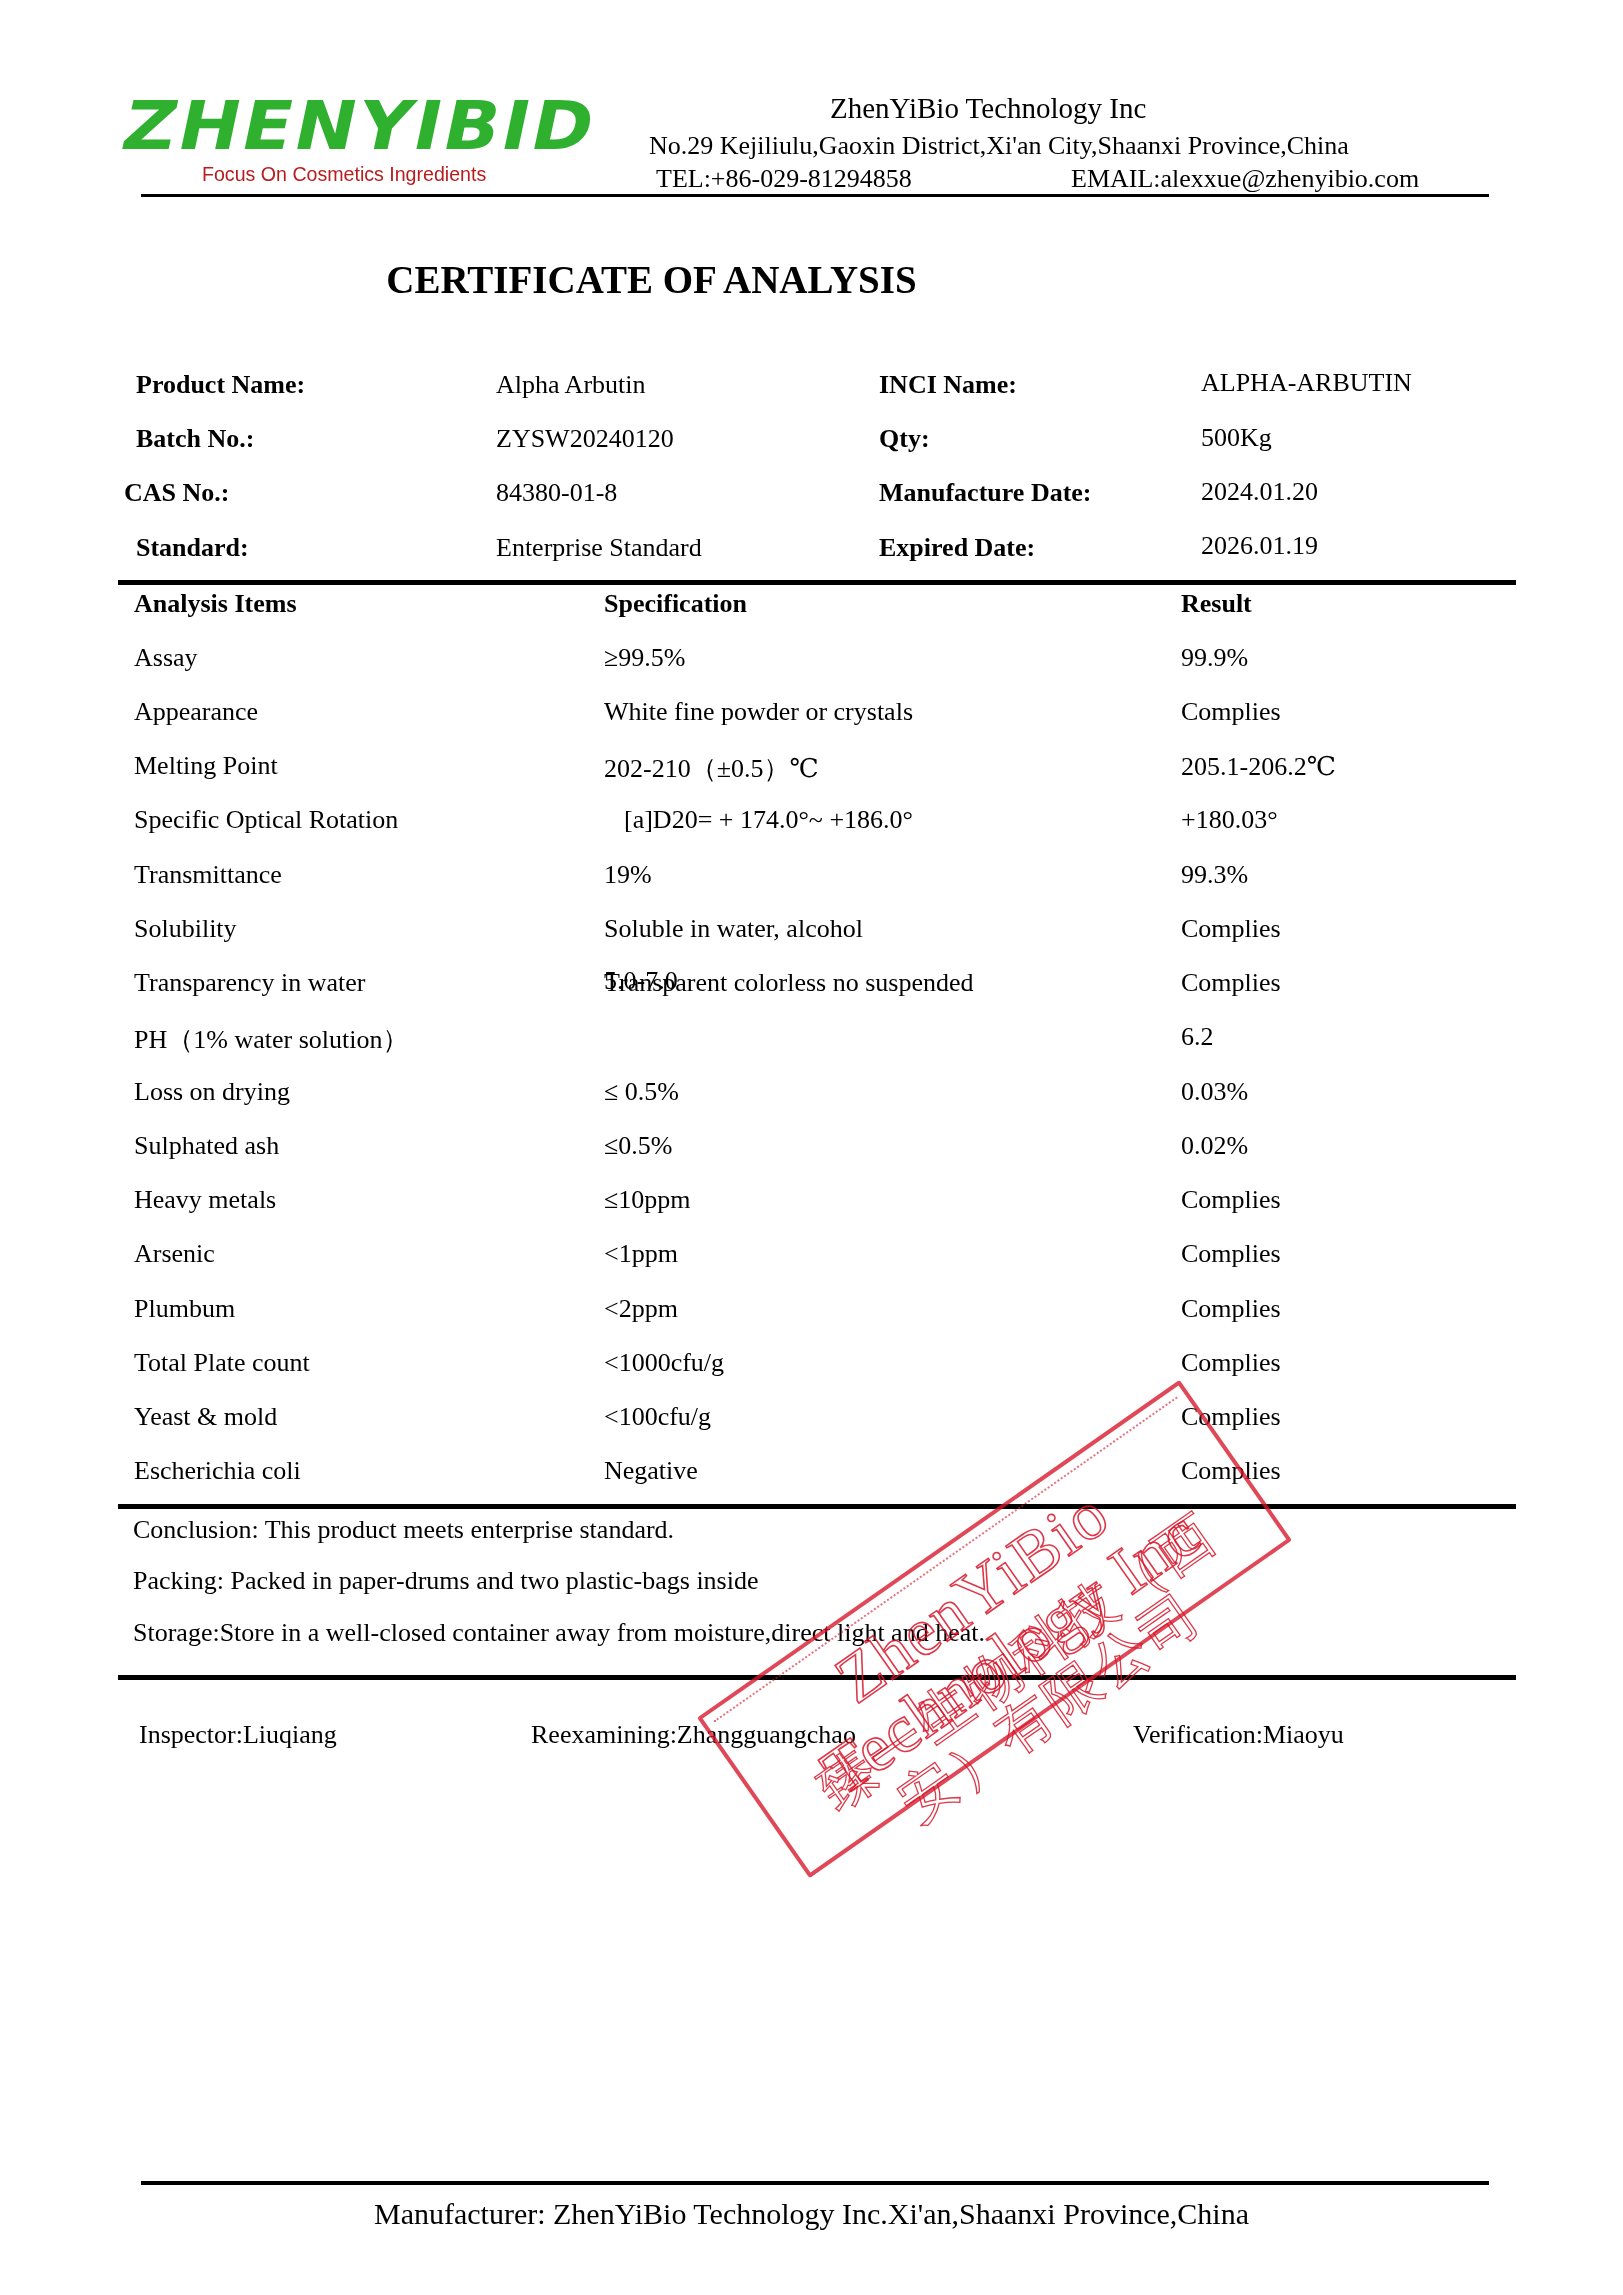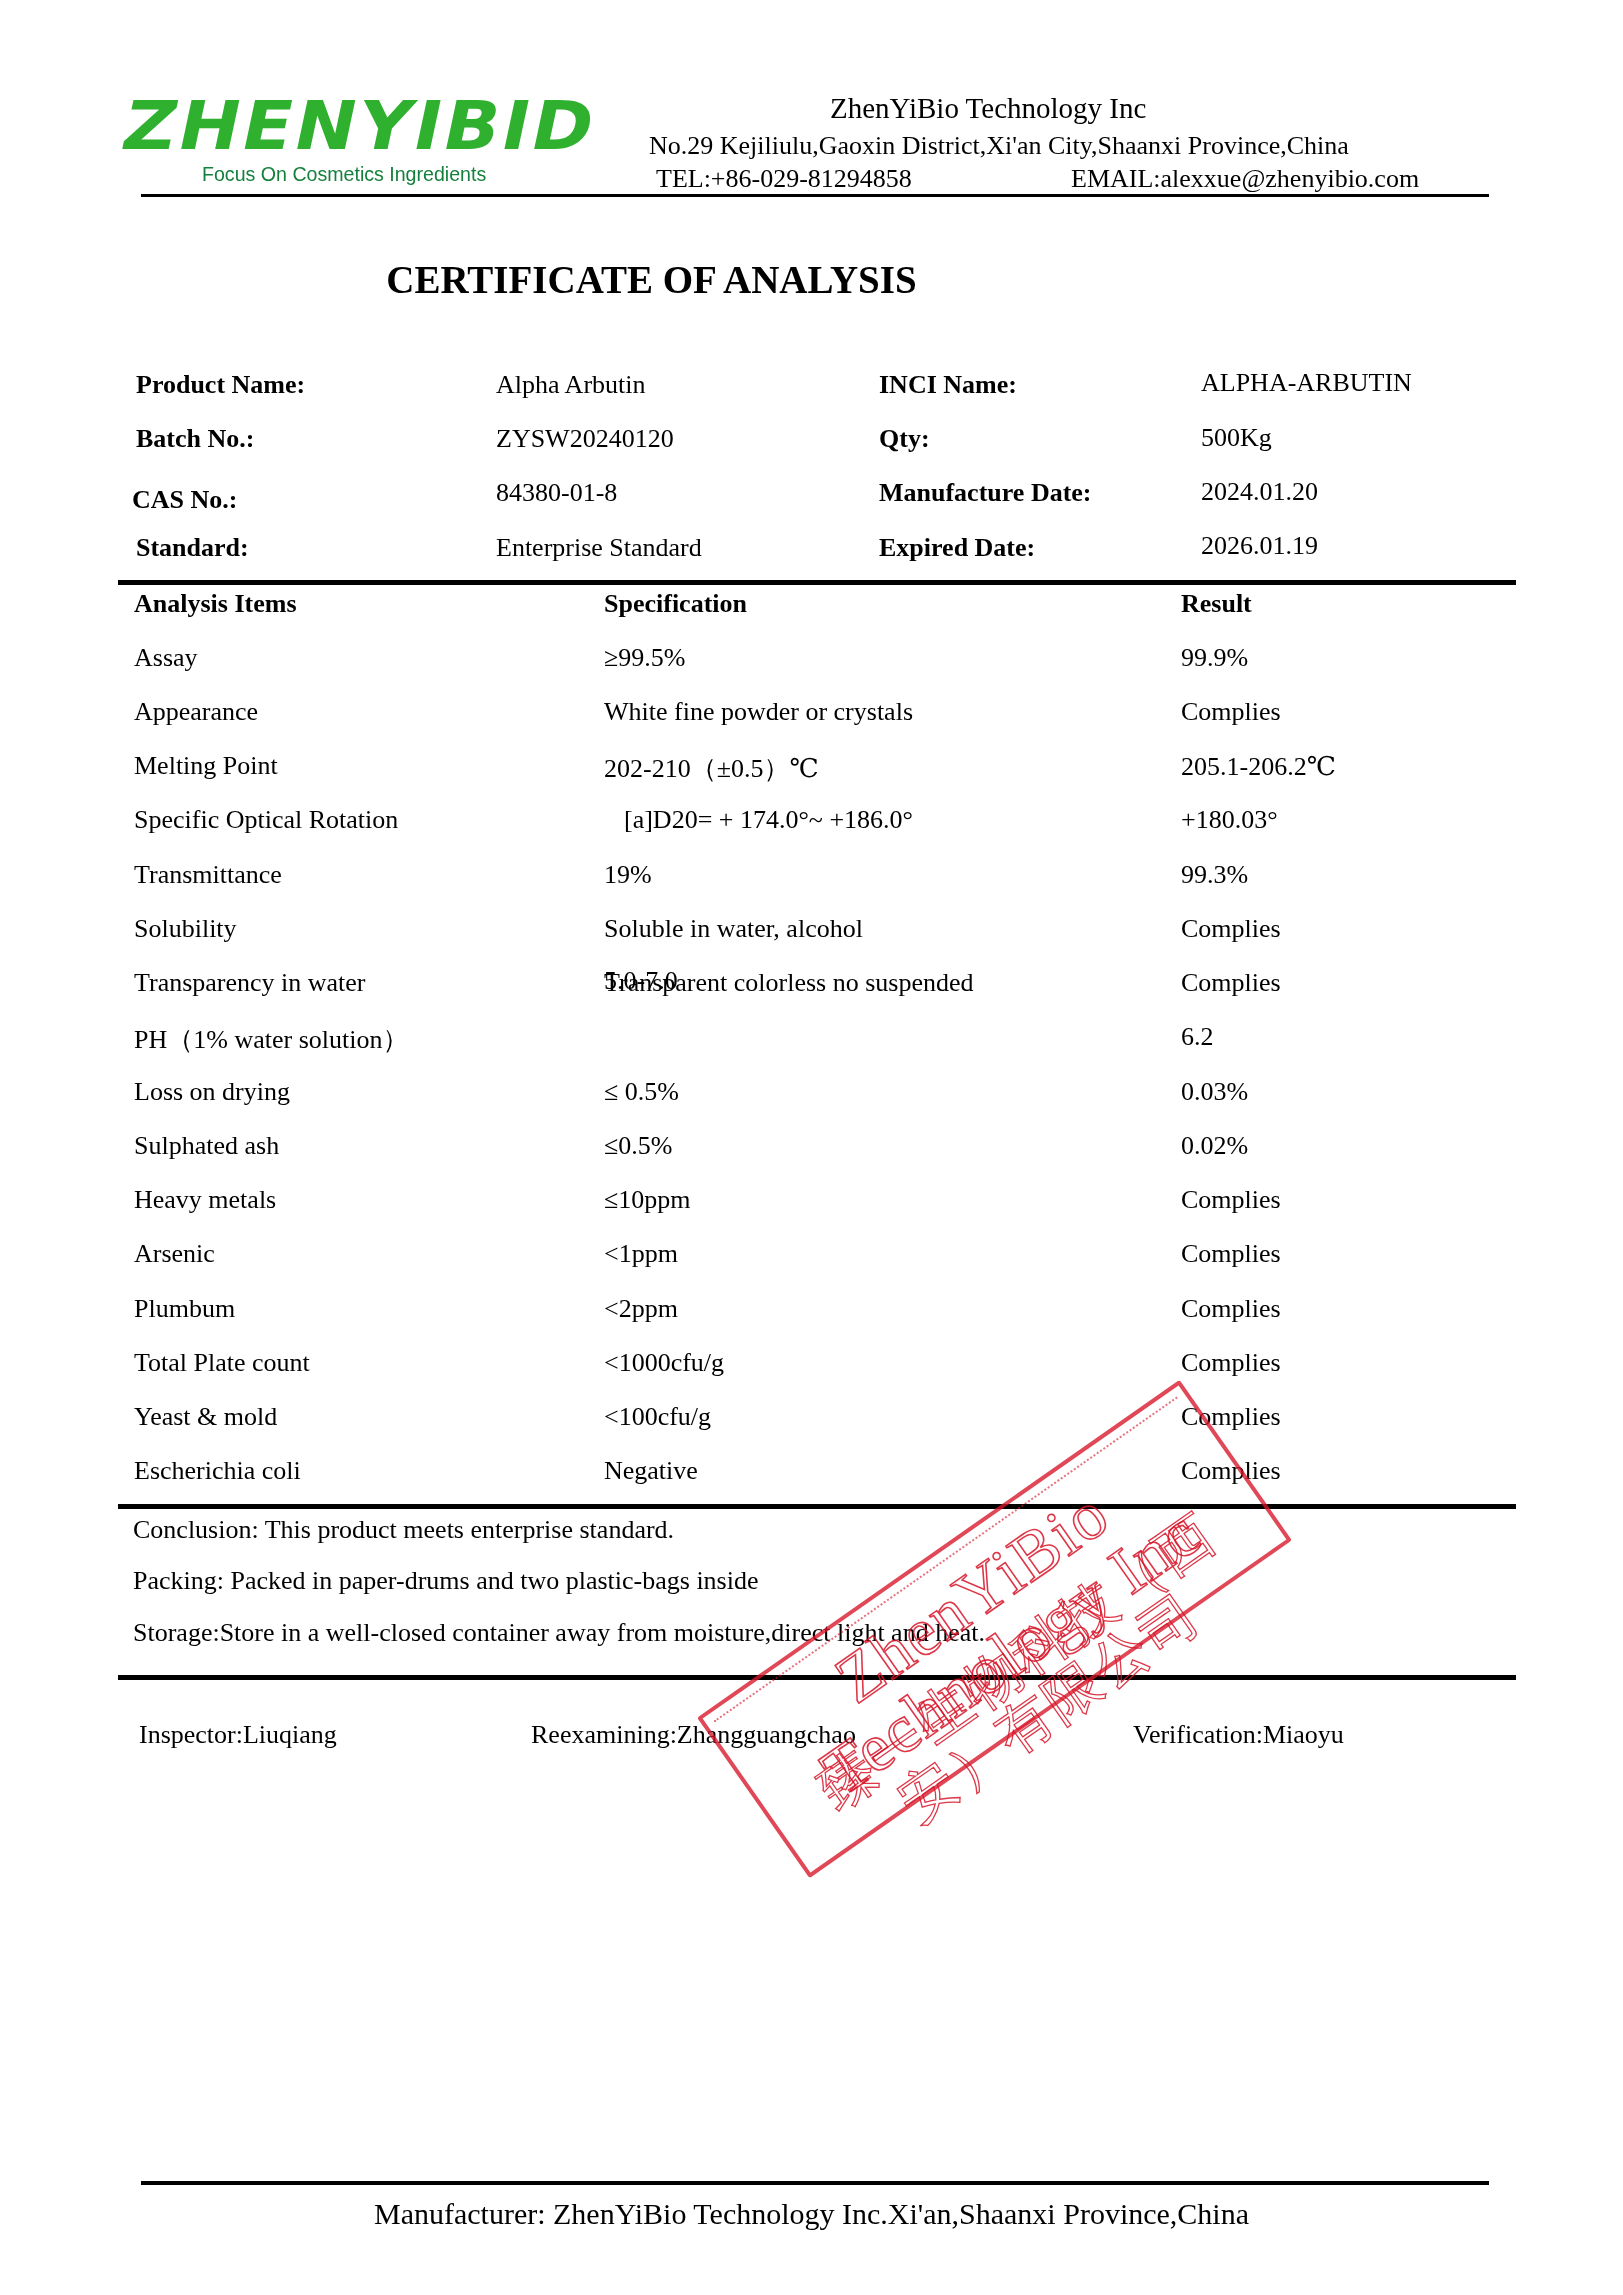--- a/index.html
+++ b/index.html
@@ -6,21 +6,21 @@
   body { width: 1623px; height: 2295px; position: relative; overflow: hidden;
          font-family: "Liberation Serif", "DejaVu Serif", serif; color: #000; }
   .abs { position: absolute; white-space: nowrap; }
 
   
   .logo { position: absolute; left: 131px; top: 92px; width: 452px; height: 105px; }
   .logo-word { position: absolute; left: 0; top: 0; font-family: "DejaVu Sans", "Liberation Sans", sans-serif;
                font-weight: bold; font-size: 73px; letter-spacing: 2.6px; color: #2fb12f;
                transform: skewX(-12deg) scaleY(0.92); transform-origin: left top; line-height: 1; }
   .logo-tag { position: absolute; left: 71px; top: 71px; font-family: "Liberation Sans", "DejaVu Sans", sans-serif;
-              font-size: 19.6px; color: #15803d; letter-spacing: 0px; }
+              font-size: 19.6px; color: #b91c1c; letter-spacing: 0px; }
 
   
   .co-name { left: 830px; top: 92px; font-size: 29px; }
   .co-addr { left: 649px; top: 131px; font-size: 26px; }
   .co-tel { left: 656px; top: 164px; font-size: 26px; }
   .co-email { left: 1071px; top: 164px; font-size: 26px; }
 
   .rule { position: absolute; background: #000; }
   .rule-header { left: 141px; top: 194px; width: 1348px; height: 2.6px; }
   .rule-thick { height: 4.6px; left: 118px; width: 1398px; }
@@ -70,21 +70,21 @@
   <div class="abs info-label" style="left:136px; top:370px;">Product Name:</div>
   <div class="abs info-value" style="left:496px; top:370px;">Alpha Arbutin</div>
   <div class="abs info-label" style="left:879px; top:370px;">INCI Name:</div>
   <div class="abs info-value" style="left:1201px; top:368px;">ALPHA-ARBUTIN</div>
 
   <div class="abs info-label" style="left:136px; top:424px;">Batch No.:</div>
   <div class="abs info-value" style="left:496px; top:424px;">ZYSW20240120</div>
   <div class="abs info-label" style="left:879px; top:424px;">Qty:</div>
   <div class="abs info-value" style="left:1201px; top:423px;">500Kg</div>
 
-  <div class="abs info-label" style="left:132px; top:478px;margin-top:7px;">CAS No.:</div>
+  <div class="abs info-label" style="left:124px; top:478px;">CAS No.:</div>
   <div class="abs info-value" style="left:496px; top:478px;">84380-01-8</div>
   <div class="abs info-label" style="left:879px; top:478px;">Manufacture Date:</div>
   <div class="abs info-value" style="left:1201px; top:477px;">2024.01.20</div>
 
   <div class="abs info-label" style="left:136px; top:533px;">Standard:</div>
   <div class="abs info-value" style="left:496px; top:533px;">Enterprise Standard</div>
   <div class="abs info-label" style="left:879px; top:533px;">Expired Date:</div>
   <div class="abs info-value" style="left:1201px; top:531px;">2026.01.19</div>
 </div>
 

